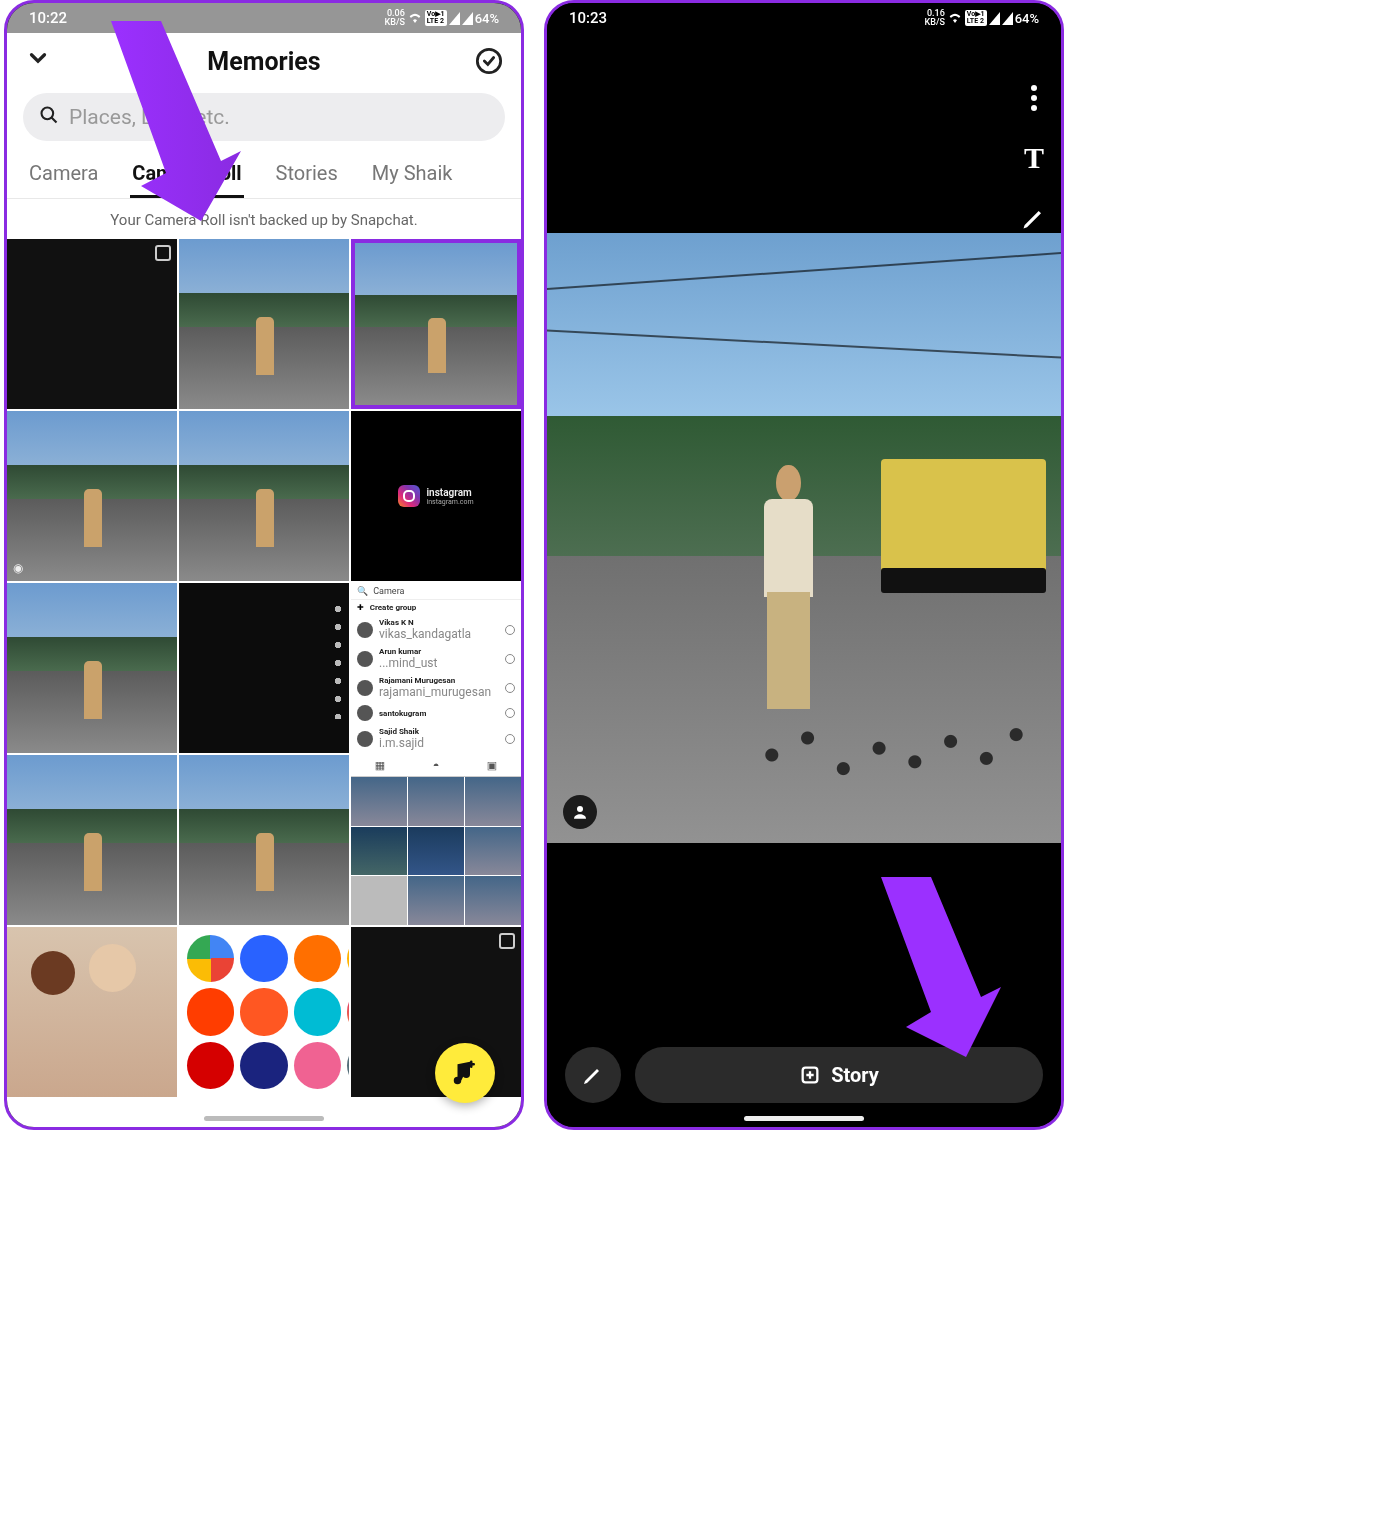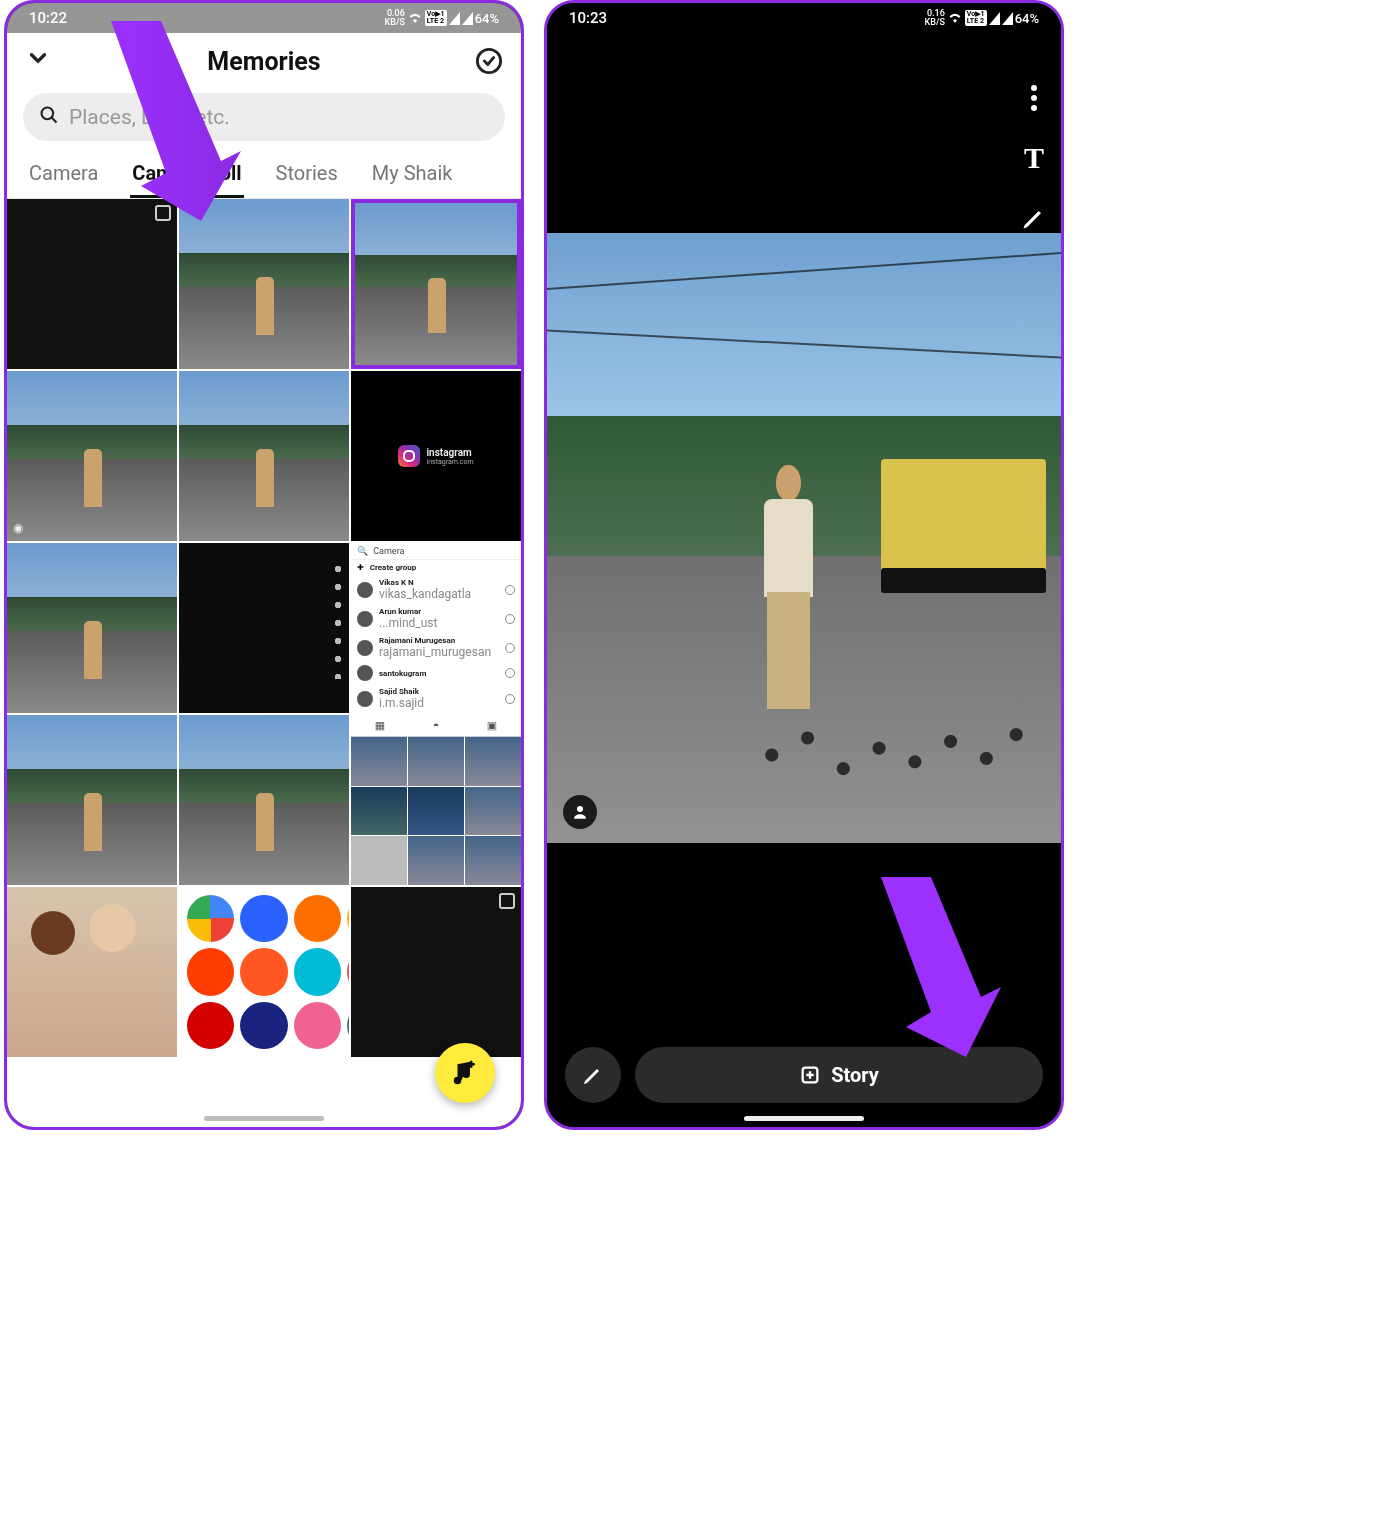--- a/index.html
+++ b/index.html
@@ -239,20 +239,21 @@
       <span class="ph">Places, Lens, etc.</span>
     </div>
 
     <div class="tabs-row">
       <div class="tab">Camera</div>
       <div class="tab active">Camera Roll</div>
       <div class="tab">Stories</div>
       <div class="tab">My Shaik</div>
     </div>
 
+    <div class="notice">Your Camera Roll isn't backed up by Snapchat.</div>
 
     <div class="grid">
 
       <div class="cell">
           <span class="fs"></span>
         </div>
       <div class="cell street"></div>
       <div class="cell street highlighted"></div>
 
       <div class="cell street">

